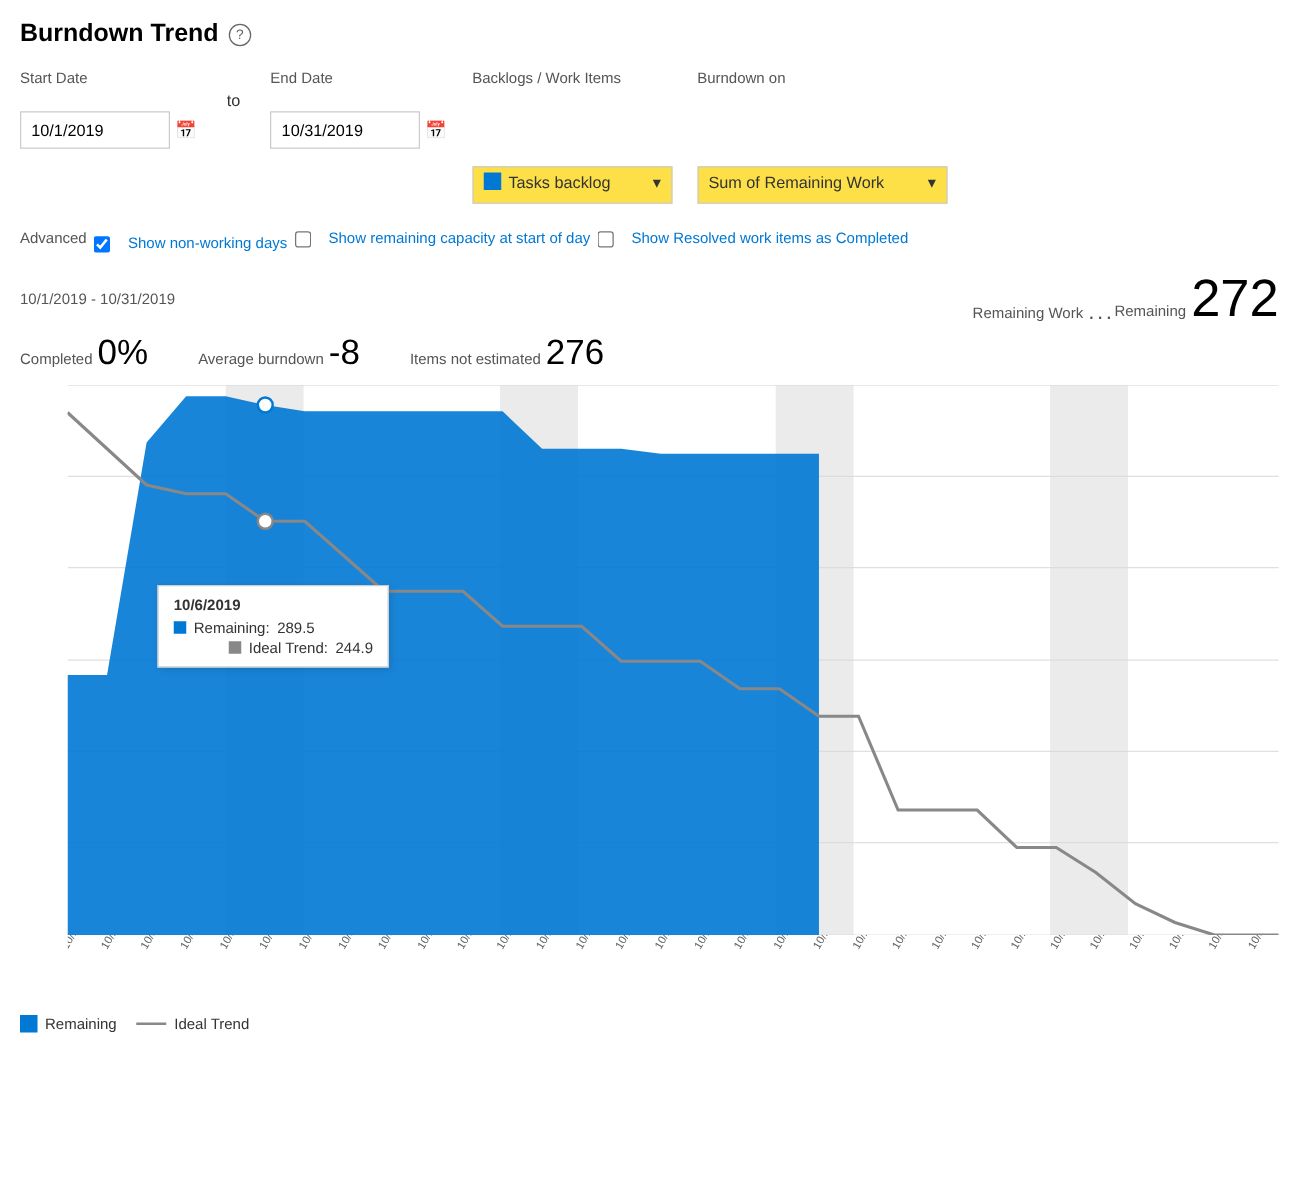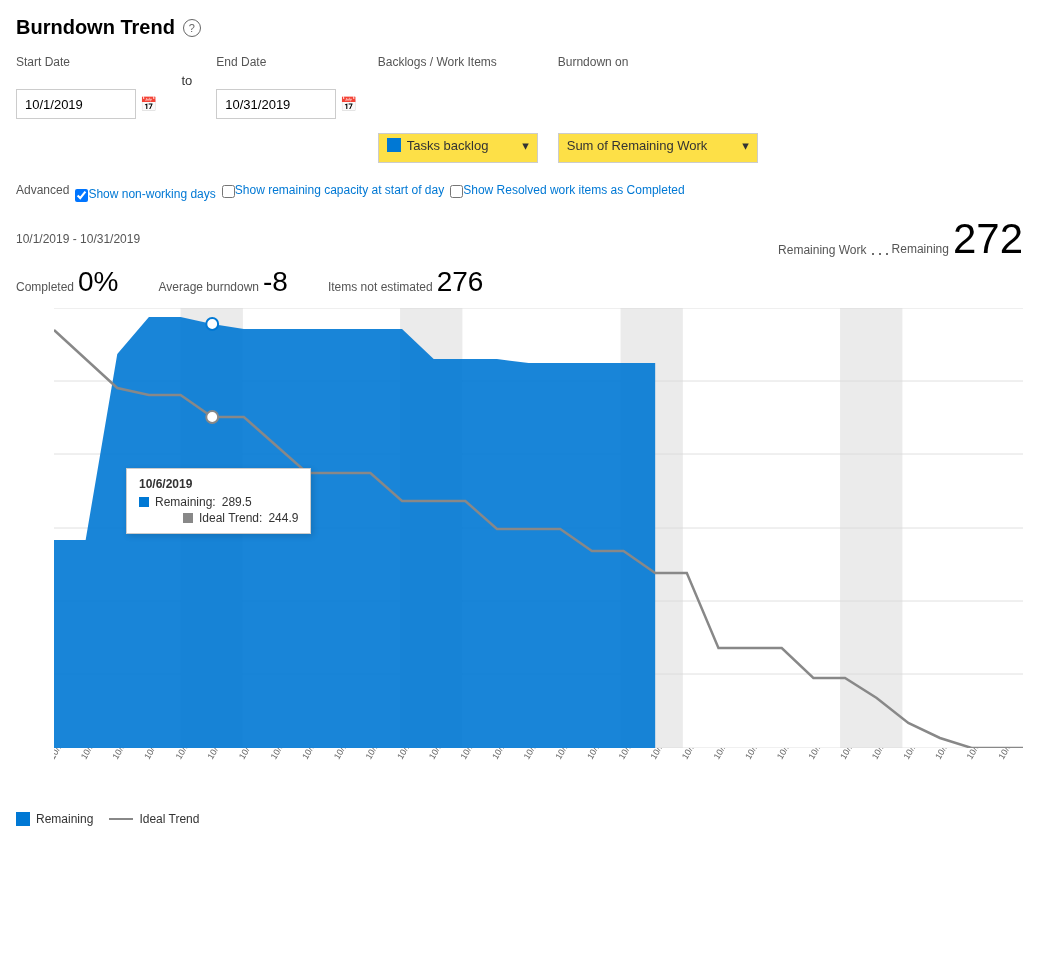--- a/index.html
+++ b/index.html
@@ -14,21 +14,21 @@
     .filter-input-row { display: flex; align-items: center; gap: 4px; }
     .date-input { border: 1px solid #ccc; padding: 4px 8px; font-size: 13px; width: 120px; height: 30px; }
     .date-icon { color: #555; font-size: 14px; cursor: pointer; }
     .to-label { font-size: 13px; color: #333; padding: 0 4px; margin-top: 18px; }
 
     .dropdown-btn { border: 1px solid #ccc; padding: 4px 8px; font-size: 13px; height: 30px; display: flex; align-items: flex-start; gap: 6px; cursor: pointer; background: #fde047; min-width: 160px; margin-top: 44px; }
     .dropdown-btn .caret { margin-left: auto; }
     .burndown-dropdown { min-width: 200px; }
 
     .advanced-group { display: flex; flex-direction: row; gap: 6px; }
-    .checkbox-row { display: flex; align-items: flex-start; gap: 0; }
+    .checkbox-row { display: flex; align-items: flex-start; gap: 14px; }
     .checkbox-row input[type=checkbox] { margin-top: 2px; }
     .checkbox-text { font-size: 12px; color: #0078d4; cursor: pointer; }
 
     .date-range-bar { font-size: 12px; color: #555; margin-bottom: 6px; display: flex; align-items: center; justify-content: space-between; }
     .remaining-work-display { display: flex; flex-direction: row; align-items: flex-end; }
 
     .stats-row { display: flex; align-items: center; gap: 40px; margin-bottom: 12px; }
     .stat-item { display: flex; align-items: baseline; gap: 4px; }
     .stat-label { font-size: 12px; color: #555; text-align: right; }
     .stat-value { font-size: 22px; font-weight: 300; color: #000; }

